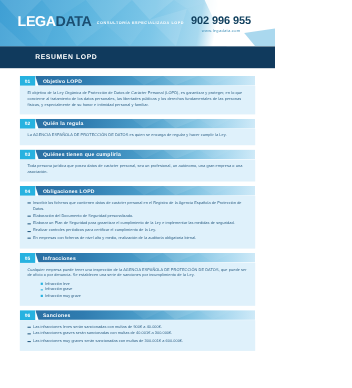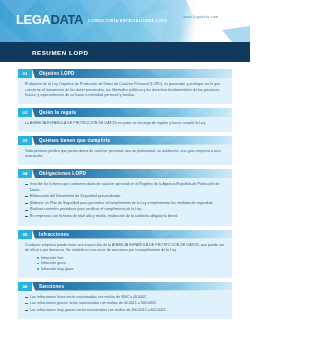--- a/index.html
+++ b/index.html
@@ -115,20 +115,21 @@
       <polygon points="136,18 170,8 160,42" fill="#ffffff" opacity="0.10"></polygon>
       <polygon points="158,0 196,0 170,8" fill="#ffffff" opacity="0.07"></polygon>
       <polygon points="170,8 196,0 192,42" fill="#ffffff" opacity="0.05"></polygon>
       <polygon points="186,0 250,0 250,42 206,42" fill="#ffffff" opacity="0.88"></polygon>
       <polygon points="196,0 236,0 214,42" fill="#ffffff" opacity="0.55"></polygon>
       <polygon points="222,30 250,26 250,42 232,42" fill="#8ecbe8" opacity="0.75"></polygon>
     </svg>
     <div class="logo"><span>LEGA</span><span class="accent">DATA</span></div>
     <div class="tagline">CONSULTORÍA ESPECIALIZADA LOPD</div>
     <div class="phone">
+      <div class="num">902 996 955</div>
       <div class="web">www.legadata.com</div>
     </div>
   </div>
 
   <div class="titlebar">
     <div class="t">RESUMEN LOPD</div>
   </div>
 
   <div class="body">
 

